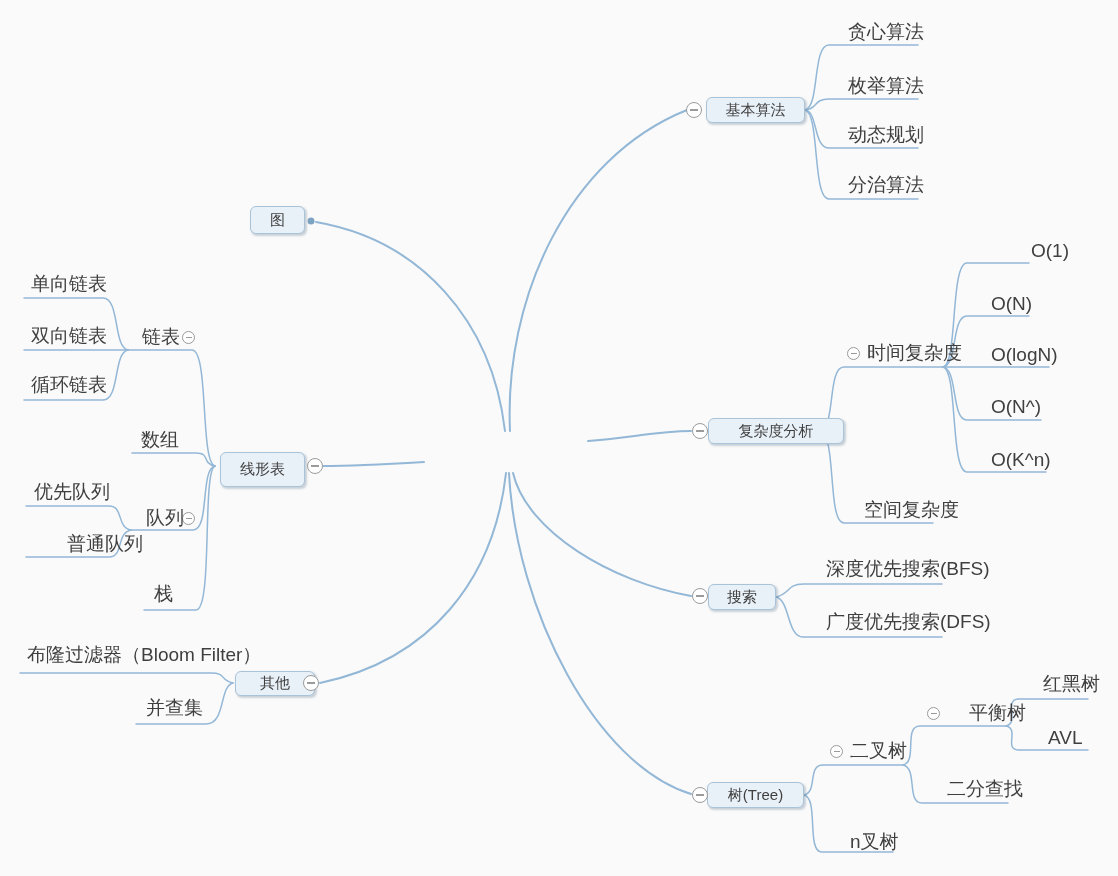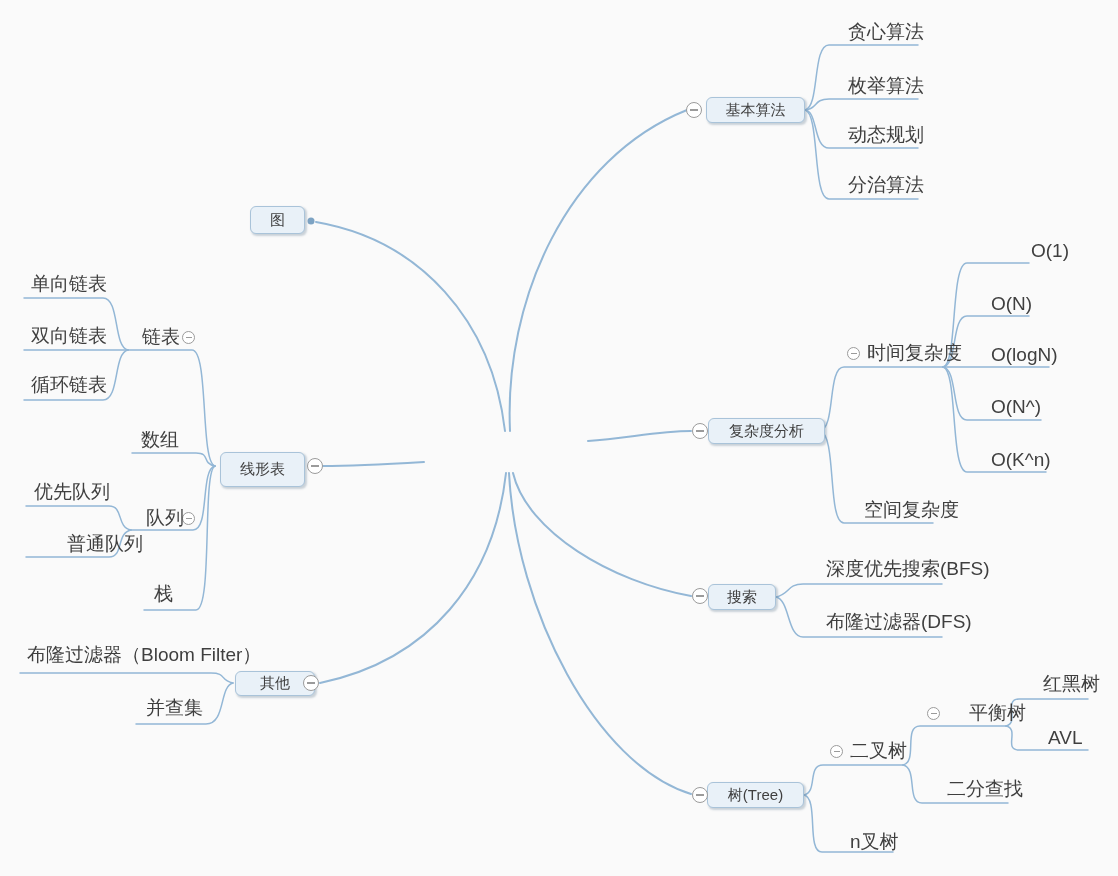--- a/index.html
+++ b/index.html
@@ -79,21 +79,21 @@
       <path class="edge" d="M 215 466 C 202 471 213 610 196 610 L 144 610"></path>
 
       <path class="edge" d="M 233 683 C 219 680 227 673 211 673 L 20 673"></path>
       <path class="edge" d="M 233 683 C 219 686 226 724 206 724 L 136 724"></path>
     </g>
     <circle cx="311" cy="221" r="3.5" fill="#7da3c3"></circle>
   </svg>
 
 
   <div class="topic-box" style="left:706px;top:97px;width:99px;height:26px;">基本算法</div>
-  <div class="topic-box" style="left:708px;top:418px;width:117px;height:26px;">复杂度分析</div>
+  <div class="topic-box" style="left:708px;top:418px;width:136px;height:26px;">复杂度分析</div>
   <div class="topic-box" style="left:708px;top:584px;width:68px;height:26px;">搜索</div>
   <div class="topic-box" style="left:707px;top:782px;width:97px;height:26px;">树(Tree)</div>
 
   <div class="topic-box" style="left:250px;top:206px;width:55px;height:28px;border-radius:6px;">图</div>
   <div class="topic-box" style="left:220px;top:452px;width:85px;height:35px;">线形表</div>
   <div class="topic-box" style="left:235px;top:671px;width:80px;height:25px;">其他</div>
 
   <div class="collapse" style="left:686px;top:102px;"></div>
   <div class="collapse" style="left:692px;top:423px;"></div>
   <div class="collapse" style="left:692px;top:588px;"></div>
@@ -114,21 +114,21 @@
 
   <div class="leaf" style="left:867px;top:345px;">时间复杂度</div>
   <div class="leaf" style="left:991px;top:243px;margin-left:40px;">O(1)</div>
   <div class="leaf" style="left:991px;top:296px;">O(N)</div>
   <div class="leaf" style="left:991px;top:347px;">O(logN)</div>
   <div class="leaf" style="left:991px;top:399px;">O(N^)</div>
   <div class="leaf" style="left:991px;top:452px;">O(K^n)</div>
   <div class="leaf" style="left:864px;top:502px;">空间复杂度</div>
 
   <div class="leaf" style="left:826px;top:561px;">深度优先搜索(BFS)</div>
-  <div class="leaf" style="left:826px;top:614px;">布隆过滤器(DFS)</div>
+  <div class="leaf" style="left:826px;top:614px;">广度优先搜索(DFS)</div>
 
   <div class="leaf" style="left:850px;top:743px;">二叉树</div>
   <div class="leaf" style="left:947px;top:705px;margin-left:22px;">平衡树</div>
   <div class="leaf" style="left:1043px;top:676px;">红黑树</div>
   <div class="leaf" style="left:1048px;top:730px;">AVL</div>
   <div class="leaf" style="left:947px;top:781px;">二分查找</div>
   <div class="leaf" style="left:850px;top:834px;">n叉树</div>
 
   <div class="leaf" style="left:142px;top:329px;text-align:right;">链表</div>
   <div class="leaf" style="left:31px;top:276px;">单向链表</div>

